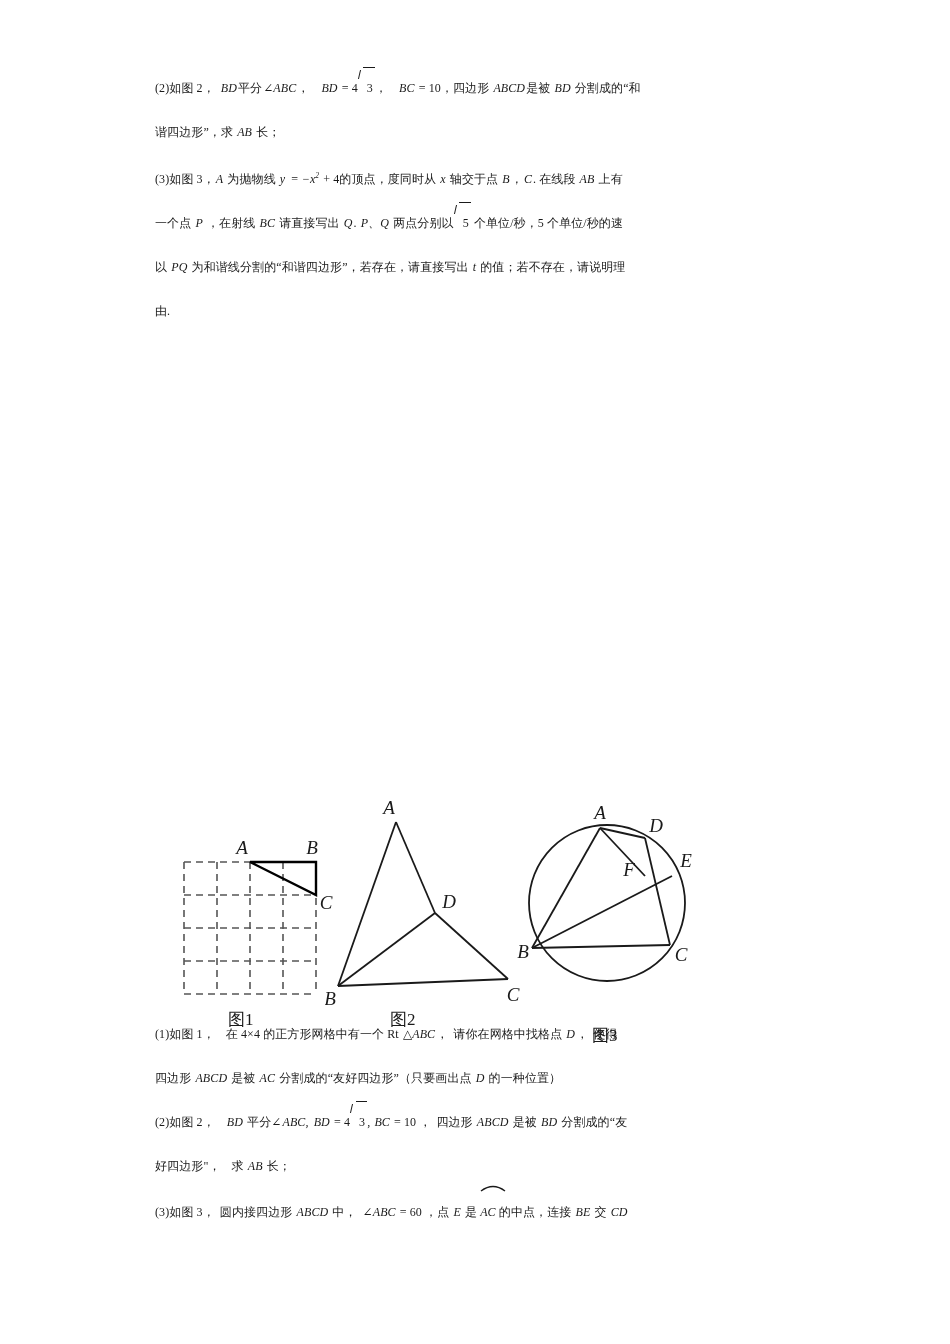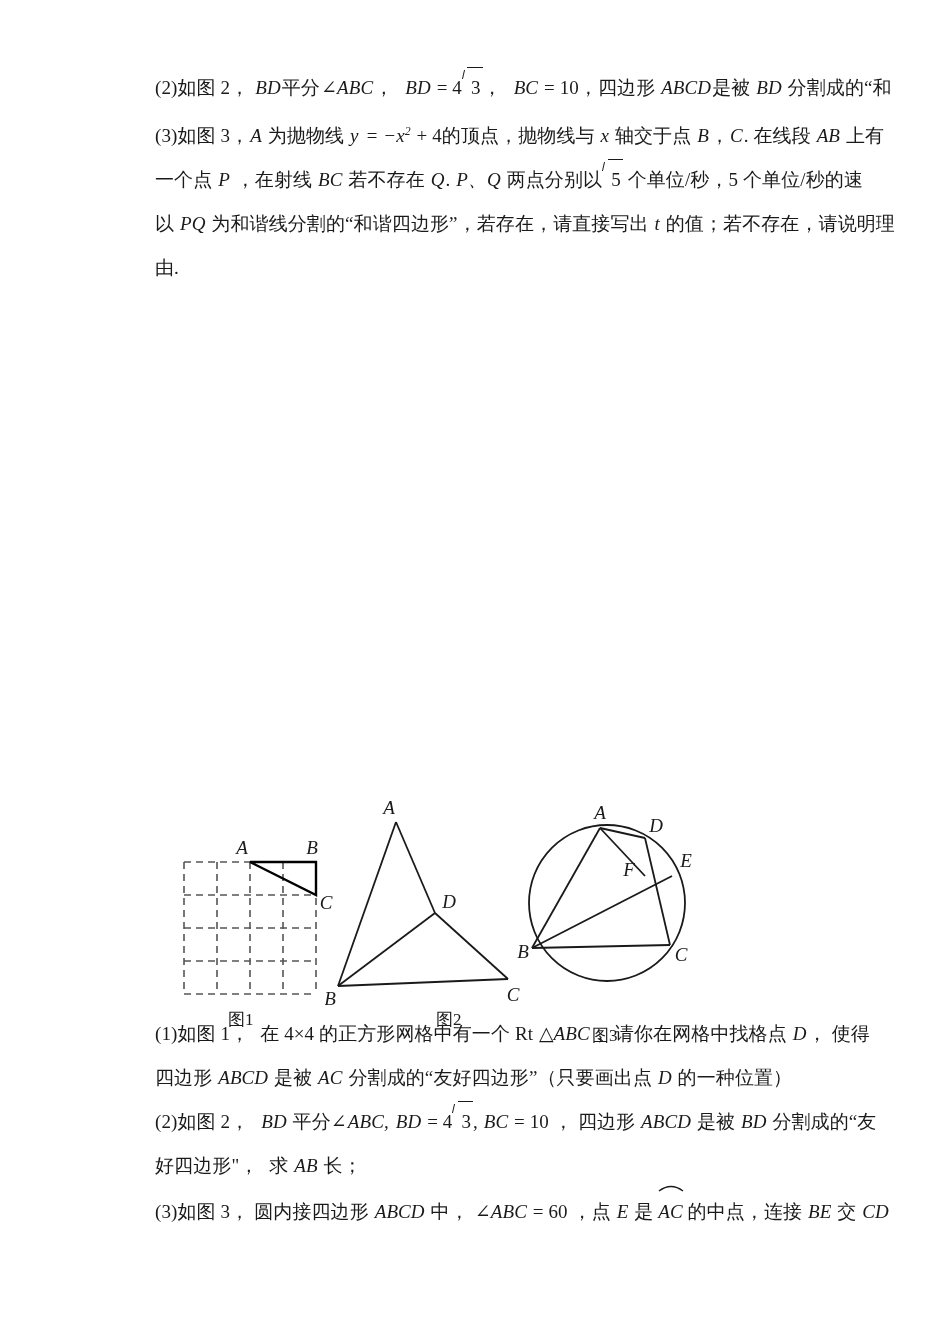--- a/index.html
+++ b/index.html
@@ -20,21 +20,21 @@
     left: 0; top: 0;
     width: 950px;
     height: 1344px;
   }
   .textblock {
     position: absolute;
     left: 155px;
     width: 665px;
   }
   .line {
-    font-size: 19px;
+    font-size: 12px;
     line-height: 44px;
     white-space: nowrap;
     letter-spacing: 0.1px;
   }
   .it {
     font-style: italic;
     font-family: "Liberation Serif", "DejaVu Serif", serif;
     padding: 0 1px;
   }
   .num { font-style: normal; }
@@ -114,27 +114,30 @@
 <body>
 
 <div class="page">
 
   <div class="textblock" style="top:66px;">
 
     <div class="line">
       <span>(2)</span><span>如图 2，</span><span class="sp"></span><span class="it">BD</span><span>平分</span><span class="it">∠ABC</span>，<span class="spw"></span><span class="it">BD</span> = <span class="num">4</span><span class="sqrt"><span class="rad">3</span></span>，<span class="spw"></span><span class="it">BC</span> = <span class="num">10</span>，<span>四边形</span> <span class="it">ABCD</span><span>是被</span> <span class="it">BD</span> <span>分割成的“和</span>
     </div>
 
-
-    <div class="line">
-      <span>(3)</span><span>如图 3，</span><span class="it">A</span> <span>为抛物线</span> <span class="it">y</span> <span class="it"><span>= −x</span><sup class="exp">2</sup></span> <span class="num">+ 4</span><span>的顶点，抛物线与</span> <span class="it">x</span> <span>轴交于点</span> <span class="it">B</span>，<span class="it">C</span><span>. 在线段</span> <span class="it">AB</span> <span>上有</span>
-    </div>
-
-    <div class="line">
-      <span>一个点</span> <span class="it">P</span> <span>，在射线</span> <span class="it">BC</span> <span>若不存在</span> <span class="it">Q</span><span>.</span> <span class="it">P、Q</span> <span>两点分别以</span><span class="sqrt"><span class="rad">5</span></span> <span>个单位/秒，</span><span class="num">5</span> <span>个单位/秒的速</span>
+    <div class="line">
+      <span>谐四边形”，求</span> <span class="it">AB</span> <span>长；</span>
+    </div>
+
+    <div class="line">
+      <span>(3)</span><span>如图 3，</span><span class="it">A</span> <span>为抛物线</span> <span class="it">y</span> <span class="it"><span>= −x</span><sup class="exp">2</sup></span> <span class="num">+ 4</span><span>的顶点，度同时从</span> <span class="it">x</span> <span>轴交于点</span> <span class="it">B</span>，<span class="it">C</span><span>. 在线段</span> <span class="it">AB</span> <span>上有</span>
+    </div>
+
+    <div class="line">
+      <span>一个点</span> <span class="it">P</span> <span>，在射线</span> <span class="it">BC</span> <span>请直接写出</span> <span class="it">Q</span><span>.</span> <span class="it">P、Q</span> <span>两点分别以</span><span class="sqrt"><span class="rad">5</span></span> <span>个单位/秒，</span><span class="num">5</span> <span>个单位/秒的速</span>
     </div>
 
 
 
     <div class="line">
       <span>以</span> <span class="it">PQ</span> <span>为和谐线分割的“和谐四边形”，若存在，请直接写出</span> <span class="it">t</span> <span>的值；若不存在，请说明理</span>
     </div>
 
     <div class="line">
       <span>由.</span>
@@ -174,21 +177,21 @@
         <path d="M13,186 L183,179"></path>
         <path d="M71,22 L110,113"></path>
         <path d="M110,113 L183,179"></path>
         <path d="M13,186 L110,113"></path>
       </g>
       <text x="64" y="14" font-size="19" text-anchor="middle">A</text>
       <text x="5" y="205" font-size="19" text-anchor="middle">B</text>
       <text x="188" y="201" font-size="19" text-anchor="middle">C</text>
       <text x="124" y="108" font-size="19" text-anchor="middle">D</text>
     </svg>
-    <div class="figcaption" style="left:436px;top:208px;">图2</div>
+    <div class="figcaption" style="left:390px;top:208px;">图2</div>
 
     <svg width="210" height="215" viewBox="0 0 210 215" style="position:absolute;left:515px;top:5px;">
       <circle cx="92" cy="98" r="78" stroke="#1a1a1a" stroke-width="1.8" fill="none"></circle>
       <g stroke="#1a1a1a" stroke-width="1.8" fill="none">
         <path d="M85,23 L130,33"></path>
         <path d="M85,23 L17,143"></path>
         <path d="M17,143 L155,140"></path>
         <path d="M130,33 L155,140"></path>
         <path d="M85,23 L130,71"></path>
         <path d="M17,143 L157,71"></path>

